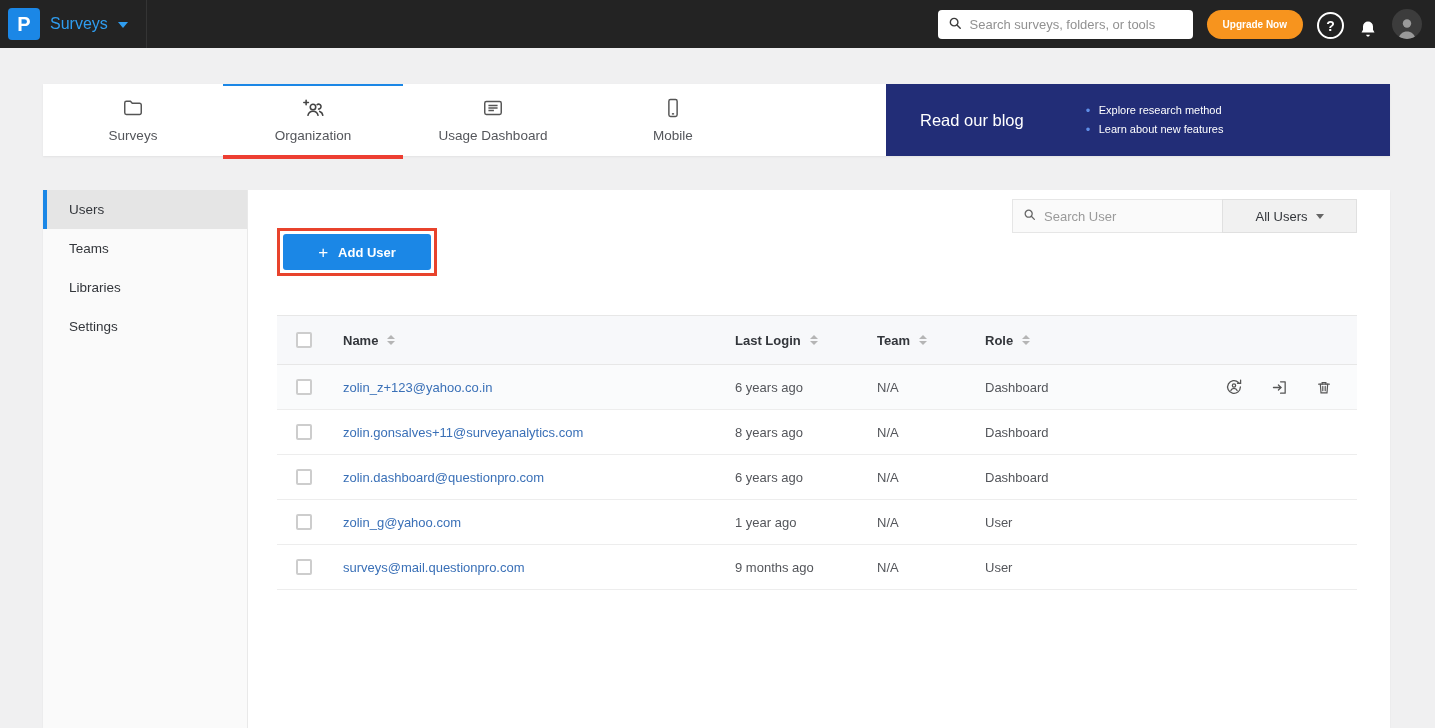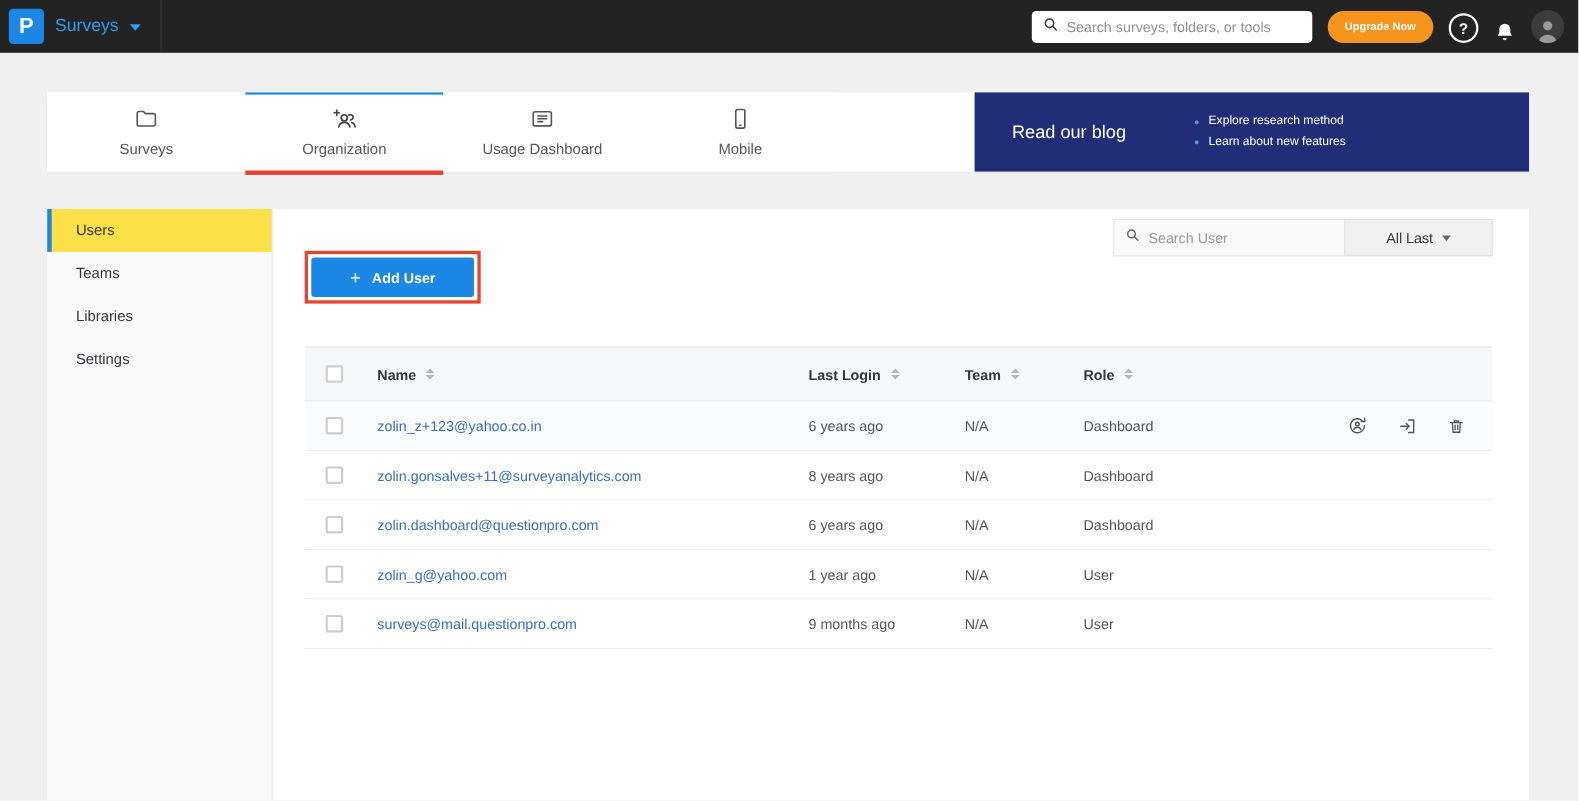--- a/index.html
+++ b/index.html
@@ -105,21 +105,21 @@
   }
   .sidebar {
     width:205px; background:#fafafa; border-right:1px solid #e9e9e9;
   }
   .side-item {
     height:39px; display:flex; align-items:center;
     padding-left:22px; font-size:13.5px; color:#33363b;
     border-left:4px solid transparent; cursor:pointer;
   }
   .side-item.active {
-    background:#fde047; border-left-color:var(--accent-blue,#1b87e6);
+    background:#e5e5e5; border-left-color:var(--accent-blue,#1b87e6);
   }
 
   .content { flex:1; position:relative; padding:0 33px 0 29px; }
 
   .user-search-group {
     position:absolute; top:9px; right:33px; display:flex;
   }
   .user-search {
     width:210px; height:34px; background:#fafafa;
     border:1px solid #e6e6e6; border-right:none;
@@ -301,21 +301,21 @@
       <div class="user-search">
         <span>
           <svg width="13" height="13" viewBox="0 0 24 24" fill="none" stroke="#666" stroke-width="2.4" stroke-linecap="round">
               <circle cx="10.5" cy="10.5" r="6.5"></circle>
               <line x1="15.8" y1="15.8" x2="21" y2="21"></line>
             </svg>
         </span>
         <input placeholder="Search User" style="">
       </div>
       <div class="user-filter">
-        <span>All Last</span>
+        <span>All Users</span>
         <span class="filter-caret"></span>
       </div>
     </div>
 
     <div class="annotation-box">
       <button class="add-user-btn">
         <span class="plus-glyph">+</span>
         <span>Add User</span>
       </button>
     </div>

